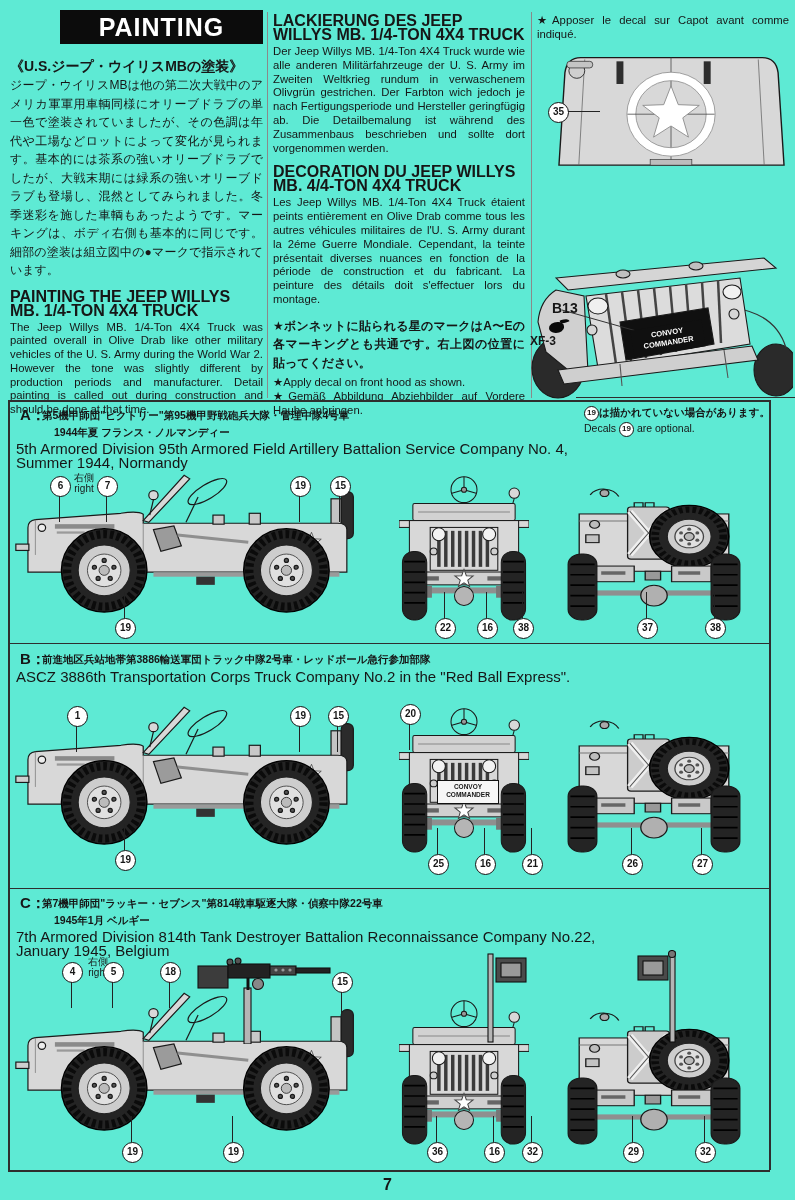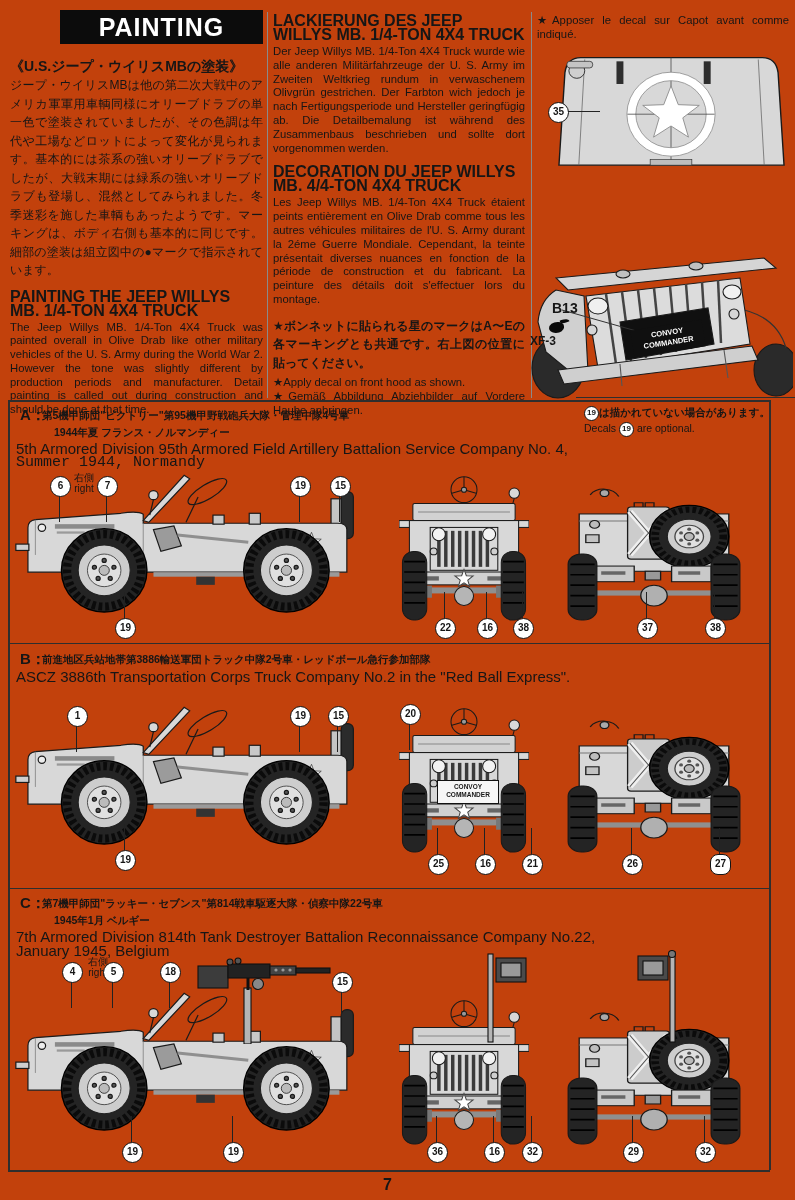--- a/index.html
+++ b/index.html
@@ -1,16 +1,16 @@
 <!DOCTYPE html>
 <html><head>
 <meta charset="utf-8">
 <style>
   html,body{margin:0;padding:0;background:#e8e8e4;}
-  #page{position:relative;width:795px;height:1200px;background:#c2410c;margin:0 auto;
+  #page{position:relative;width:795px;height:1200px;background:#5eead4;margin:0 auto;
         font-family:"Liberation Sans","DejaVu Sans",sans-serif;color:#161616;overflow:hidden;}
   .abs{position:absolute;}
   
   .col{position:absolute;top:10px;}
   .painting-box{background:#0c0c0c;color:#fff;font-weight:bold;font-size:25px;
         letter-spacing:1px;text-align:center;line-height:34px;height:34px;}
   .jp{font-size:12px;line-height:18.5px;text-align:justify;}
   .jp-title{font-size:14px;font-weight:bold;}
   .lat-h{font-size:16px;font-weight:bold;line-height:14px;}
   .lat-b{font-size:11.3px;line-height:13.8px;text-align:justify;}
@@ -273,21 +273,21 @@
 
   <div class="notebox" style="left:576px;top:397px;width:203px;height:52px;">
     <div class="njp"><span class="inline-circ">19</span><span>は描かれていない場合があります。</span></div>
     <div class="nen"><span>Decals </span><span class="inline-circ">19</span><span> are optional.</span></div>
   </div>
 
   <span class="sec-letter" style="left:20px;top:406px;">A：</span>
   <span class="sec-jp" style="left:42px;top:409px;">第5機甲師団"ビクトリー"第95機甲野戦砲兵大隊・管理中隊4号車</span>
   <span class="sec-jp" style="left:54px;top:426px;">1944年夏 フランス・ノルマンディー</span>
   <span class="sec-en" style="left:16px;top:442px;">5th Armored Division 95th Armored Field Artillery Battalion Service Company No. 4,</span>
-  <span class="sec-en" style="left:16px;top:456px;font-family:Liberation Mono, monospace;">Summer 1944, Normandy</span>
+  <span class="sec-en" style="left:16px;top:456px;">Summer 1944, Normandy</span>
 
   <svg class="abs" style="left:14px;top:468px;" width="344" height="154" viewBox="0 0 370 170" preserveAspectRatio="none">
       <use href="#jside"></use>
     </svg>
   <svg class="abs" style="left:399px;top:476px;" width="130" height="150" viewBox="0 0 150 175" preserveAspectRatio="none">
       <use href="#jfront"></use>
     </svg>
   <svg class="abs" style="left:566px;top:474px;" width="176" height="152" viewBox="0 0 160 175" preserveAspectRatio="none">
       <use href="#jrear"></use>
     </svg>
@@ -327,21 +327,21 @@
 
   <span class="lbl lead-d" style="left:67px;top:706px;">1</span>
   <span class="lbl lead-d" style="left:290px;top:706px;">19</span>
   <span class="lbl lead-d" style="left:328px;top:706px;">15</span>
   <span class="lbl lead-u" style="left:115px;top:850px;">19</span>
   <span class="lbl lead-d" style="left:400px;top:704px;">20</span>
   <span class="lbl lead-u" style="left:428px;top:854px;">25</span>
   <span class="lbl lead-u" style="left:475px;top:854px;">16</span>
   <span class="lbl lead-u" style="left:522px;top:854px;">21</span>
   <span class="lbl lead-u" style="left:622px;top:854px;">26</span>
-  <span class="lbl lead-u" style="left:710px;top:854px;border-radius:8px;">27</span>
+  <span class="lbl lead-u" style="left:692px;top:854px;">27</span>
 
   <span class="sec-letter" style="left:20px;top:894px;">C：</span>
   <span class="sec-jp" style="left:42px;top:897px;">第7機甲師団"ラッキー・セブンス"第814戦車駆逐大隊・偵察中隊22号車</span>
   <span class="sec-jp" style="left:54px;top:914px;">1945年1月 ベルギー</span>
   <span class="sec-en" style="left:16px;top:930px;">7th Armored Division 814th Tank Destroyer Battalion Reconnaissance Company No.22,</span>
   <span class="sec-en" style="left:16px;top:944px;">January 1945, Belgium</span>
 
   <svg class="abs" style="left:14px;top:986px;" width="344" height="154" viewBox="0 0 370 170" preserveAspectRatio="none">
       <use href="#jside"></use>
     </svg>

